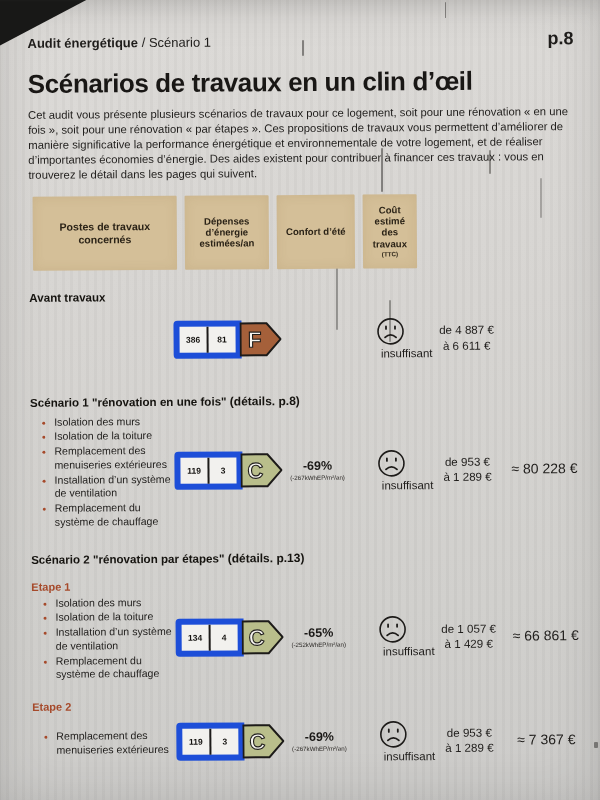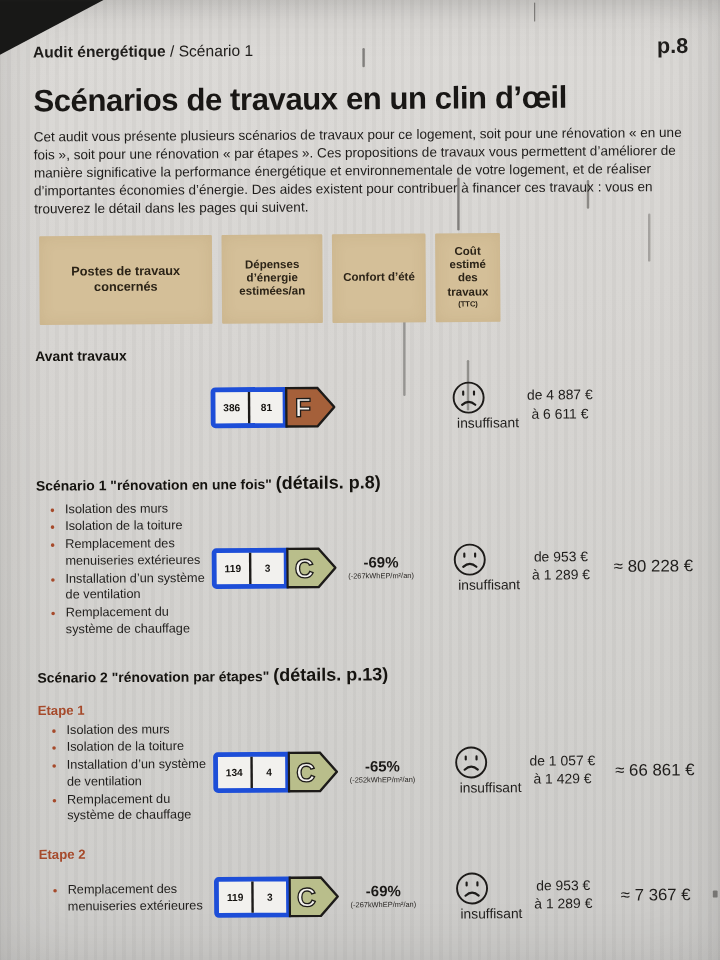--- a/index.html
+++ b/index.html
@@ -29,32 +29,32 @@
   .th{margin:0 4px;background:#d4bf98;border-radius:1px;min-height:74px;display:flex;
       flex-direction:column;align-items:center;justify-content:center;text-align:center;
       padding:5px 3px;box-sizing:border-box;color:#2b2317;
       box-shadow:inset 0 0 12px rgba(120,90,40,0.12);}
   .th .lbl{font-size:9.6px;font-weight:700;line-height:1.18;}
   .th .sub{font-size:6.3px;font-weight:700;line-height:1.2;margin-top:1px;}
   .th:first-child .lbl{font-size:10.6px;}
 
   
   .sec-title{font-size:11.6px;font-weight:700;margin:18px 0 4px 0;color:#15130f;}
-  .sec-title .details{font-size:15px;font-weight:600;}
+  .sec-title .details{font-size:12px;font-weight:600;}
   .step{font-size:11px;font-weight:700;color:#a64a2b;margin:14px 0 2px 0;}
   .row{align-items:center;min-height:56px;}
   .cell{display:flex;flex-direction:column;align-items:center;justify-content:center;text-align:center;}
 
   ul.posts{margin:2px 0 0 0;padding-left:24px;font-size:10.6px;line-height:1.3;text-align:left;}
   ul.posts li{margin:0 0 1px 0;}
   ul.posts li::marker{color:#a64a2b;font-size:9px;}
 
   
   .dpe{display:flex;align-items:center;}
-  .dpe-box{display:flex;background:#f2f1ee;border:4px solid #1d4ed8;border-radius:4px 0 0 4px;
+  .dpe-box{display:flex;background:#f2f1ee;border:6px solid #1d4ed8;border-radius:4px 0 0 4px;
            height:26px;align-items:stretch;}
   .dpe-box .num{width:27px;display:flex;align-items:center;justify-content:center;
                 font-size:8.5px;font-weight:700;color:#14120f;}
   .dpe-box .sep{width:2px;background:#1d1b19;}
   .dpe-arrow{margin-left:-2px;display:block;}
 
   .pct{font-size:12.5px;font-weight:700;color:#1b1917;}
   .pct-sub{font-size:6.2px;color:#2a2724;margin-top:1px;}
 
   .face-label{font-size:11.5px;margin-top:1px;padding-left:32px;}

